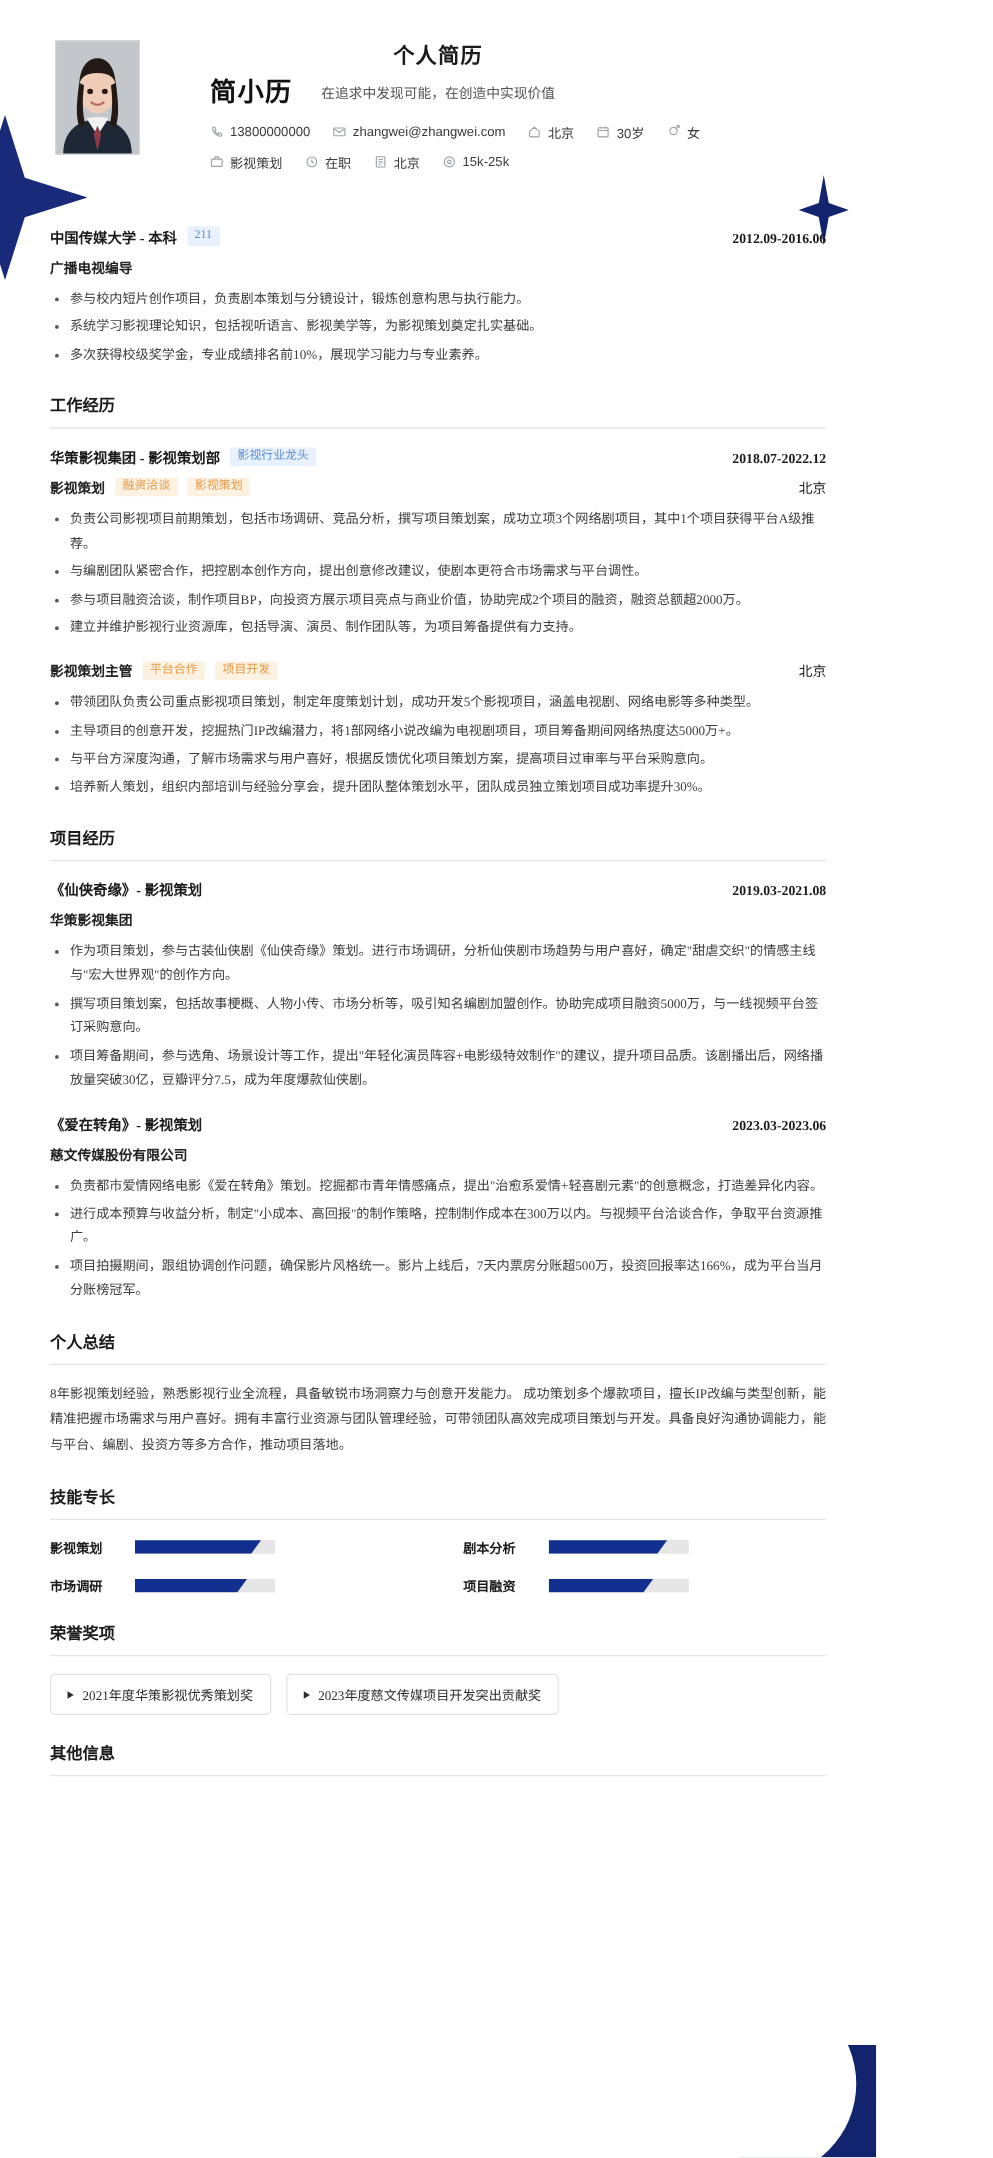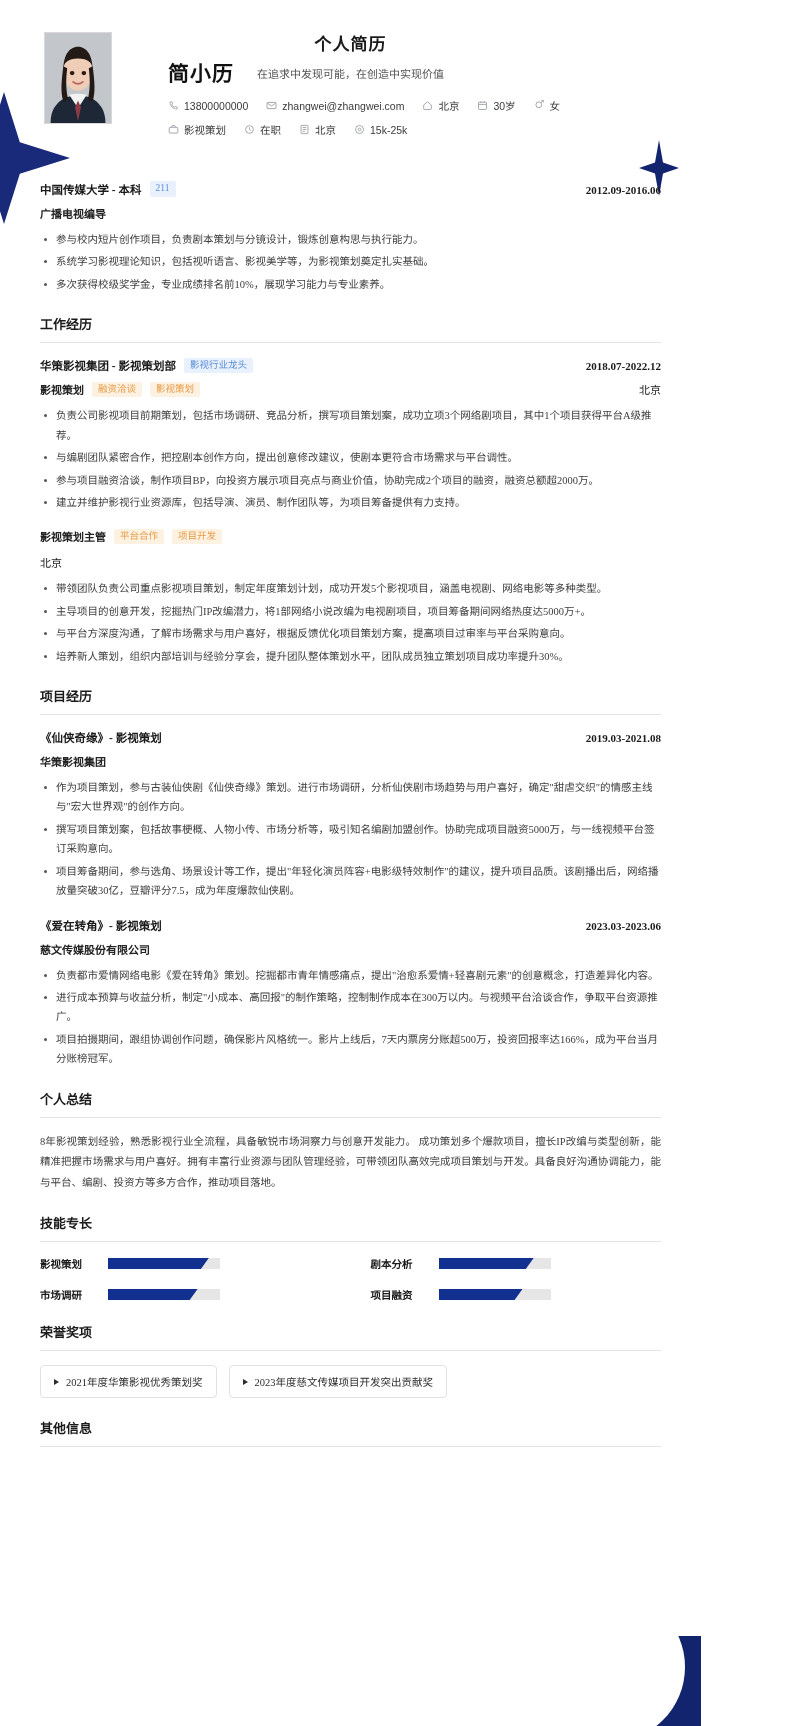--- a/index.html
+++ b/index.html
@@ -449,21 +449,21 @@
           </div>
           <ul class="bullets">
             <li>负责公司影视项目前期策划，包括市场调研、竞品分析，撰写项目策划案，成功立项3个网络剧项目，其中1个项目获得平台A级推荐。</li>
             <li>与编剧团队紧密合作，把控剧本创作方向，提出创意修改建议，使剧本更符合市场需求与平台调性。</li>
             <li>参与项目融资洽谈，制作项目BP，向投资方展示项目亮点与商业价值，协助完成2个项目的融资，融资总额超2000万。</li>
             <li>建立并维护影视行业资源库，包括导演、演员、制作团队等，为项目筹备提供有力支持。</li>
           </ul>
         </div>
 
         <div class="entry" style="margin-top:16px;">
-          <div class="entry-line" style="margin-top:8px;flex-direction:column;">
+          <div class="entry-line" style="margin-top:8px;">
             <div class="entry-left">
               <span class="entry-sub" style="margin-top:0;">影视策划主管</span>
               <span class="tag orange">平台合作</span>
               <span class="tag orange">项目开发</span>
             </div>
             <span class="entry-loc">北京</span>
           </div>
           <ul class="bullets">
             <li>带领团队负责公司重点影视项目策划，制定年度策划计划，成功开发5个影视项目，涵盖电视剧、网络电影等多种类型。</li>
             <li>主导项目的创意开发，挖掘热门IP改编潜力，将1部网络小说改编为电视剧项目，项目筹备期间网络热度达5000万+。</li>

